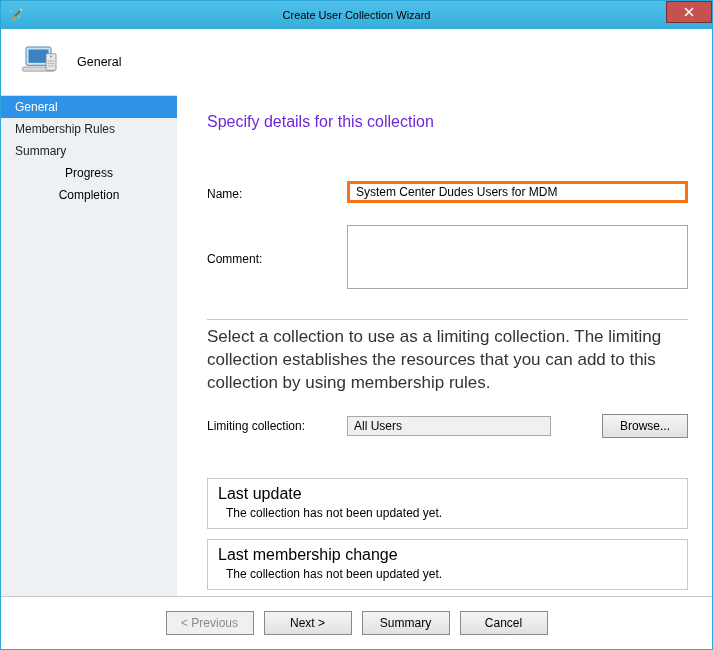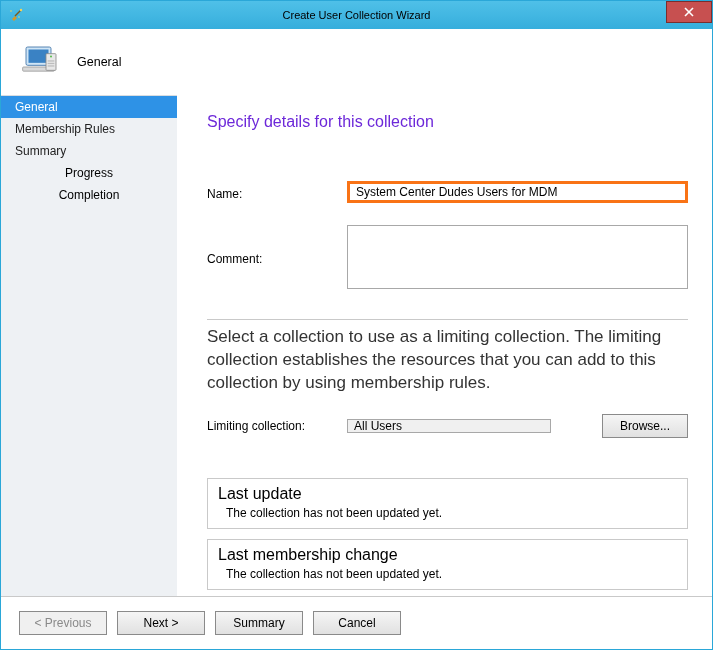--- a/index.html
+++ b/index.html
@@ -132,21 +132,21 @@
     margin: 8px 0 6px 0;
   }
   .helptext {
     font-size: 17px;
     color: #333;
     margin-bottom: 19px;
     line-height: 1.35;
   }
   .limiting-row { display:flex; align-items:center; margin-bottom: 40px;}
   .limiting-row .label { width: 140px; }
-  .limiting-row .ro-box { width: 204px; height:14px; border:1px solid #a8a8a8; background:#f0f0f0; padding:2px 6px; display:flex; align-items:center; }
+  .limiting-row .ro-box { width: 204px; height:20px; border:1px solid #a8a8a8; background:#f0f0f0; padding:2px 6px; display:flex; align-items:center; }
   .limiting-row .spacer { flex:1; }
   .limiting-row button {
     width: 86px;
     height: 24px;
     margin-left: 14px;
     border: 1px solid #8a8a8a;
     background: linear-gradient(#f5f5f5,#e1e1e1);
     font: inherit;
     cursor: pointer;
   }
@@ -160,21 +160,21 @@
     position: relative;
     top: 0;
     font-size: 16px;
     margin-bottom: 3px;
   }
   .group .value { padding-left: 8px; font-size: 12px; }
   .footer {
     border-top: 1px solid #c9c9c9;
     padding: 14px 18px;
     display: flex;
-    justify-content: flex-start;
+    justify-content: center;
     gap: 10px;
     background: #fff;
   }
   .footer button {
     width: 88px;
     height: 24px;
     border: 1px solid #8a8a8a;
     background: linear-gradient(#f5f5f5,#e1e1e1);
     font: inherit;
     cursor: pointer;

